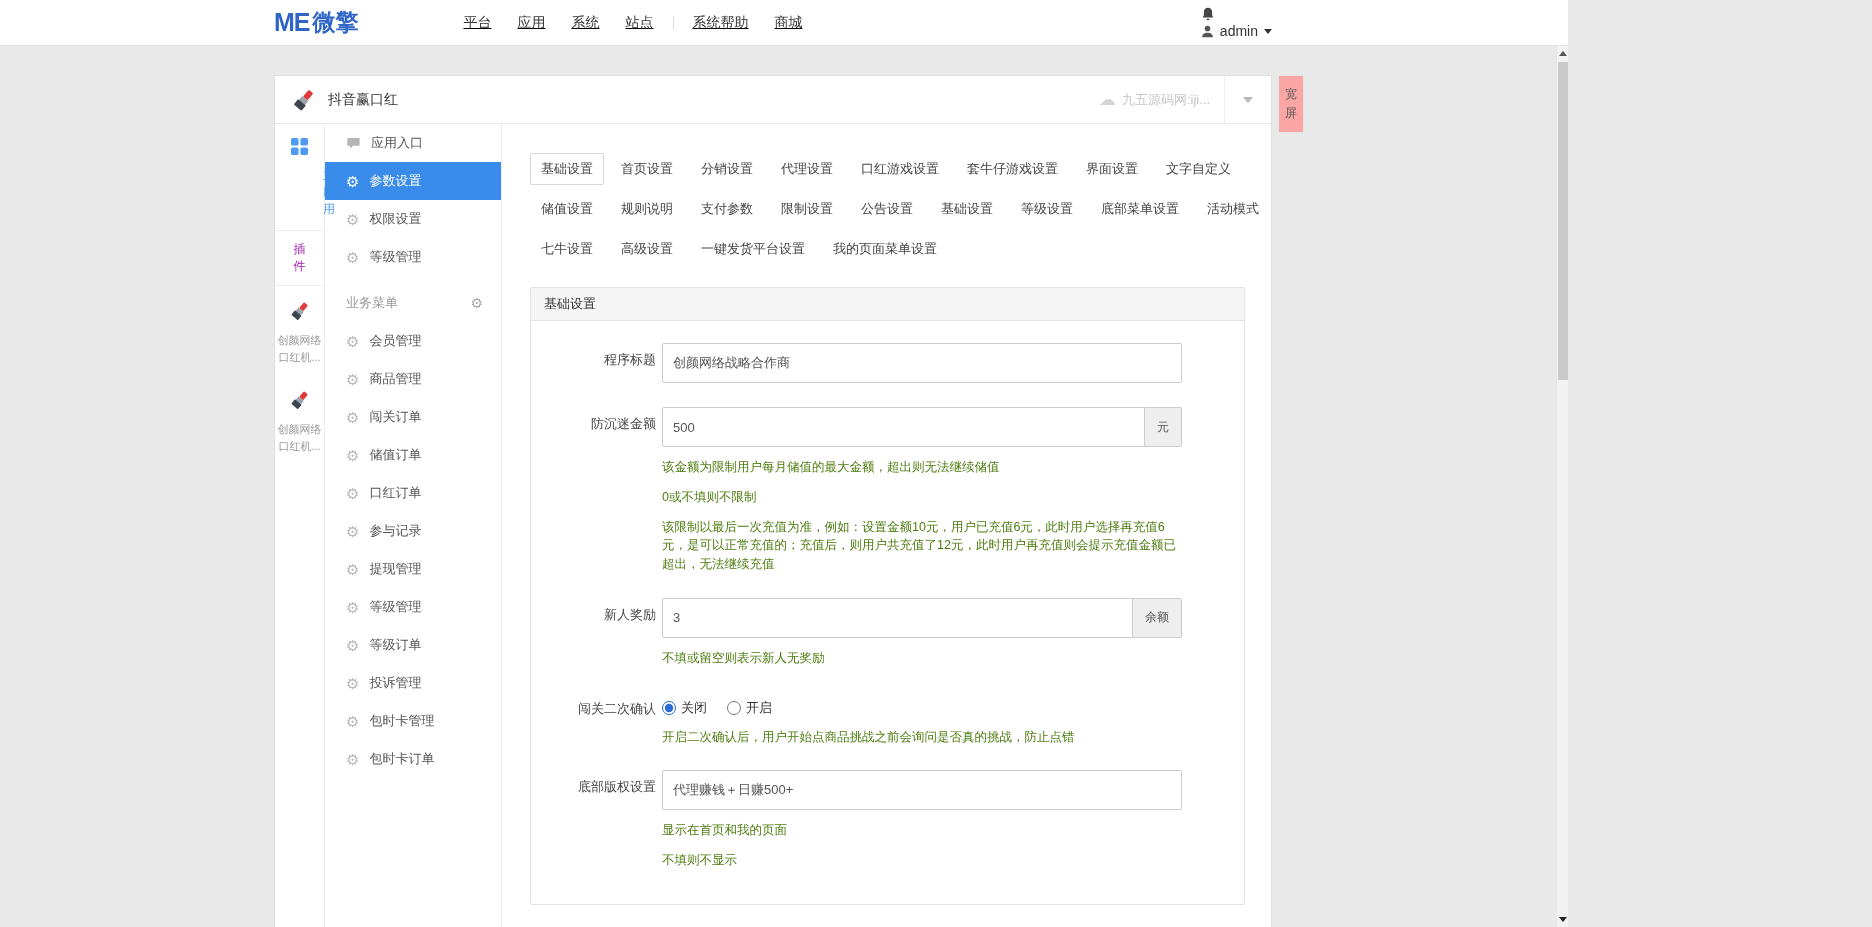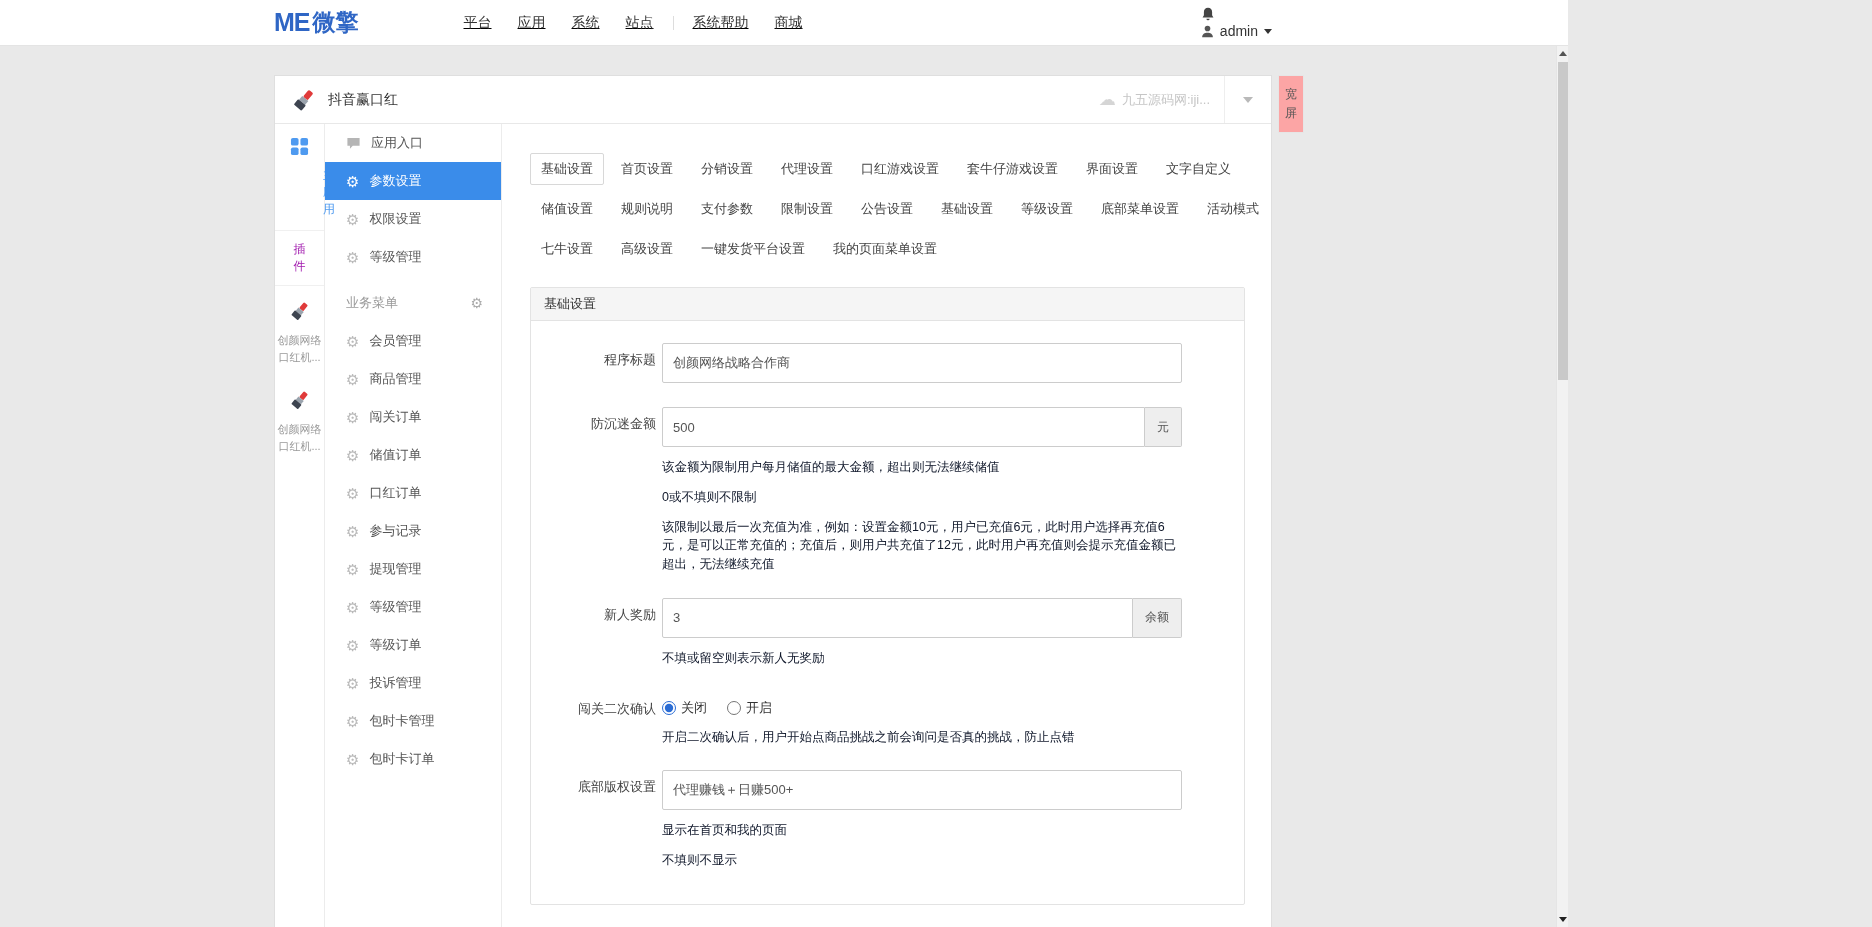--- a/index.html
+++ b/index.html
@@ -73,21 +73,21 @@
   .section-header { background: #f5f5f5; border-bottom: 1px solid #e3e3e3; padding: 7px 13px; font-size: 13px; color: #333; }
   .section-body { padding: 22px 20px 34px 0; }
   .form-row { display: flex; margin-bottom: 24px; }
   .form-row:last-child { margin-bottom: 0; }
   .form-label { width: 125px; flex-shrink: 0; text-align: right; font-size: 13px; color: #444; padding-top: 8px; }
   .ctrl { margin-left: 6px; width: 520px; }
   .text-input { width: 100%; height: 40px; border: 1px solid #ccc; border-radius: 2px; padding: 0 10px; font-size: 13px; color: #555; outline: none; background: #fff; }
   .input-group { display: flex; width: 100%; }
   .input-group .text-input { flex: 1; border-radius: 2px 0 0 2px; min-width: 0; }
   .addon { background: #eee; border: 1px solid #ccc; border-left: none; border-radius: 0 2px 2px 0; padding: 0 12px; display: flex; align-items: center; font-size: 12px; color: #555; }
-  .note { color: #0f172a; font-size: 12.5px; line-height: 1.5; margin-top: 11px; }
+  .note { color: #4d7c0f; font-size: 12.5px; line-height: 1.5; margin-top: 11px; }
   .radio-row { display: flex; align-items: center; padding-top: 7px; }
   .radio-opt { display: flex; align-items: center; font-size: 13px; color: #333; margin-right: 20px; cursor: pointer; }
   .radio-opt input { margin: 0 5px 0 0; accent-color: #2a6cd4; width: 14px; height: 14px; }
 
   
   .scrollbar { position: absolute; top: 46px; right: 0; bottom: 0; width: 12px; background: #f2f2f2; border-left: 1px solid #e5e5e5; }
   .sb-thumb { position: absolute; top: 16px; left: 1px; width: 10px; height: 318px; background: #c9c9c9; cursor: pointer; }
   .sb-arrow-up { position: absolute; top: 5px; left: 2px; width: 0; height: 0; border-left: 4px solid transparent; border-right: 4px solid transparent; border-bottom: 5px solid #555; cursor: pointer; }
   .sb-arrow-down { position: absolute; bottom: 5px; left: 2px; width: 0; height: 0; border-left: 4px solid transparent; border-right: 4px solid transparent; border-top: 5px solid #222; cursor: pointer; }
 </style>

